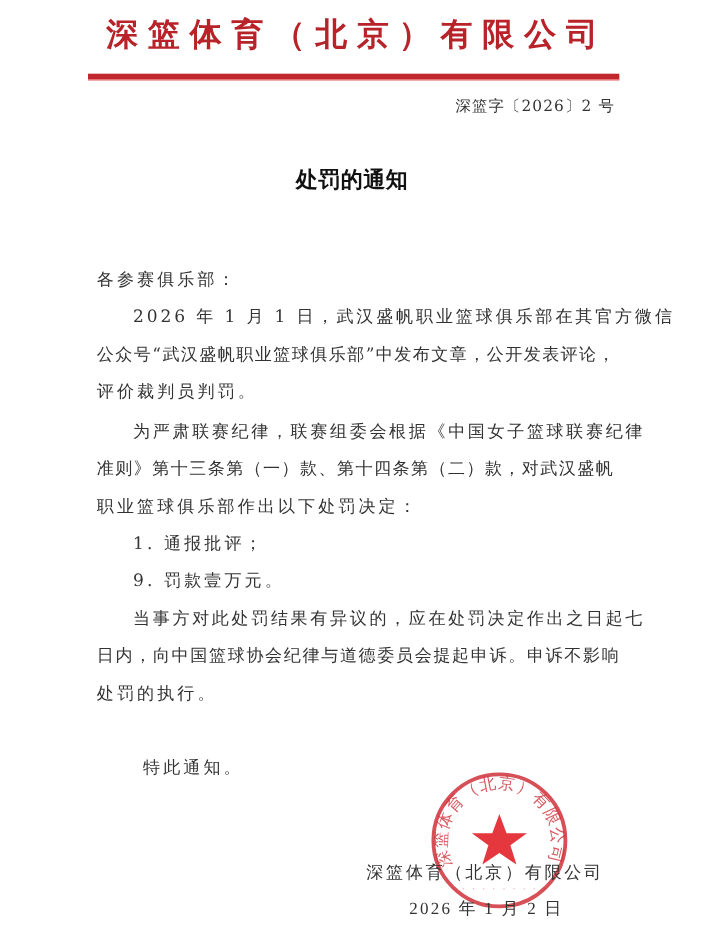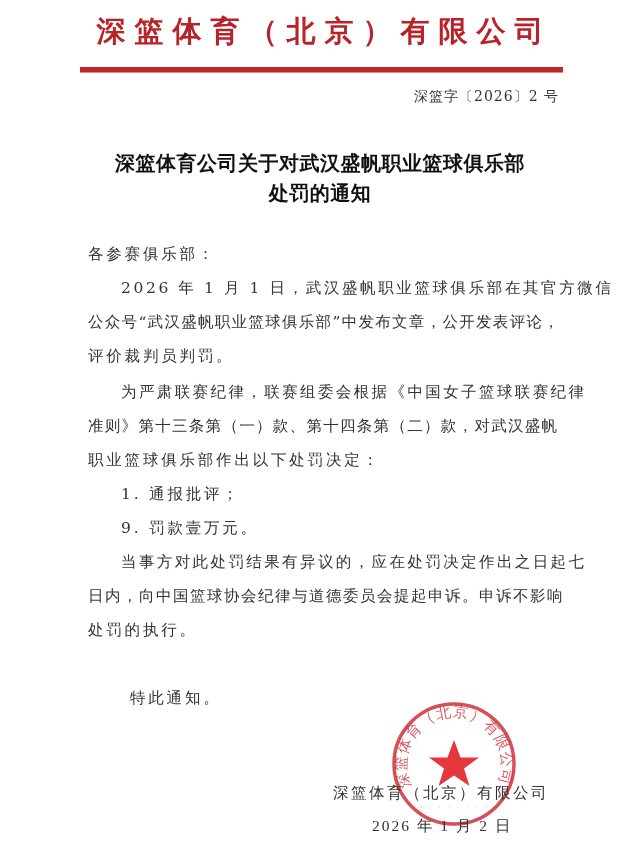--- a/index.html
+++ b/index.html
@@ -45,21 +45,20 @@
 </style>
 </head>
 <body>
 
 <div class="letterhead">深篮体育（北京）有限公司</div>
 <div class="red-rule"></div>
 
 <div class="doc-number">深篮字〔2026〕2 号</div>
 
 <div class="title">
-  <div>深篮体育公司关于对武汉盛帆职业篮球俱乐部</div>
   <div>处罚的通知</div>
 </div>
 
 <div class="body-line" style="top:244px;">各参赛俱乐部：</div>
 
 <div class="body-line" style="top:278px; left:121px; letter-spacing:2.6px;">2026 年 1 月 1 日，武汉盛帆职业篮球俱乐部在其官方微信</div>
 <div class="body-line" style="top:312px; letter-spacing:1.3px;">公众号“武汉盛帆职业篮球俱乐部”中发布文章，公开发表评论，</div>
 <div class="body-line" style="top:346px;">评价裁判员判罚。</div>
 
 <div class="body-line" style="top:382px; left:121px; letter-spacing:2.4px;">为严肃联赛纪律，联赛组委会根据《中国女子篮球联赛纪律</div>

